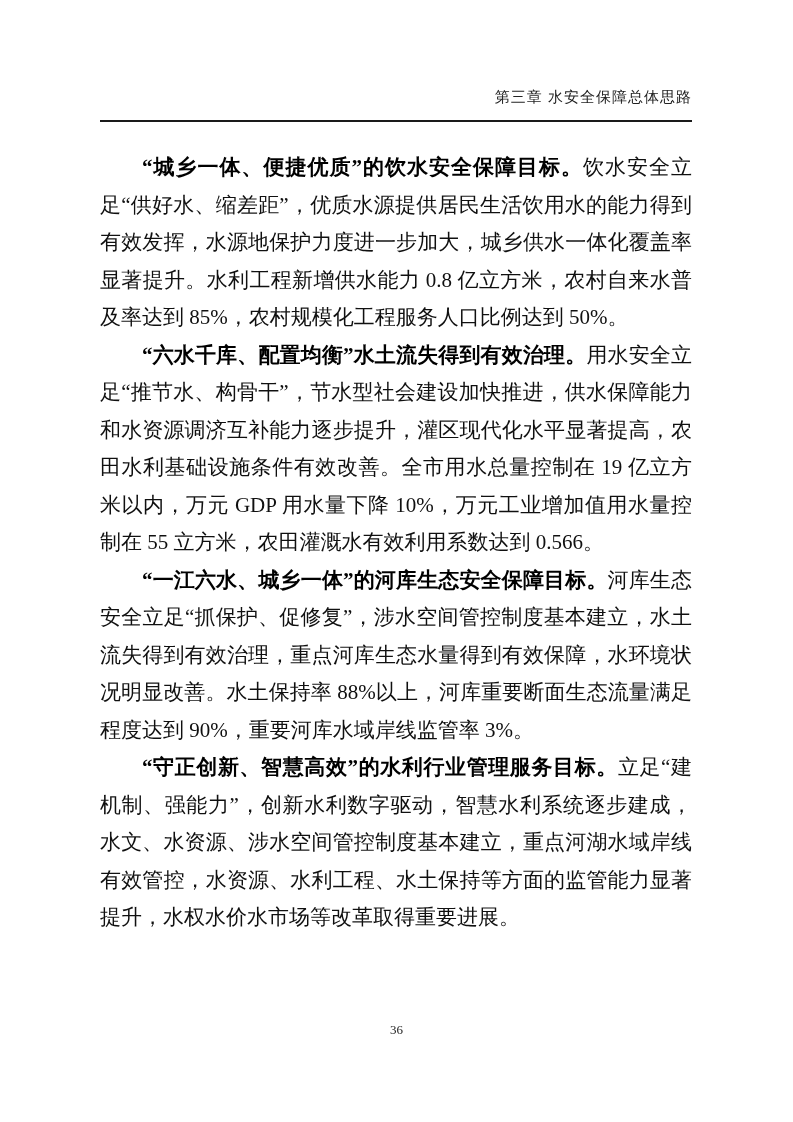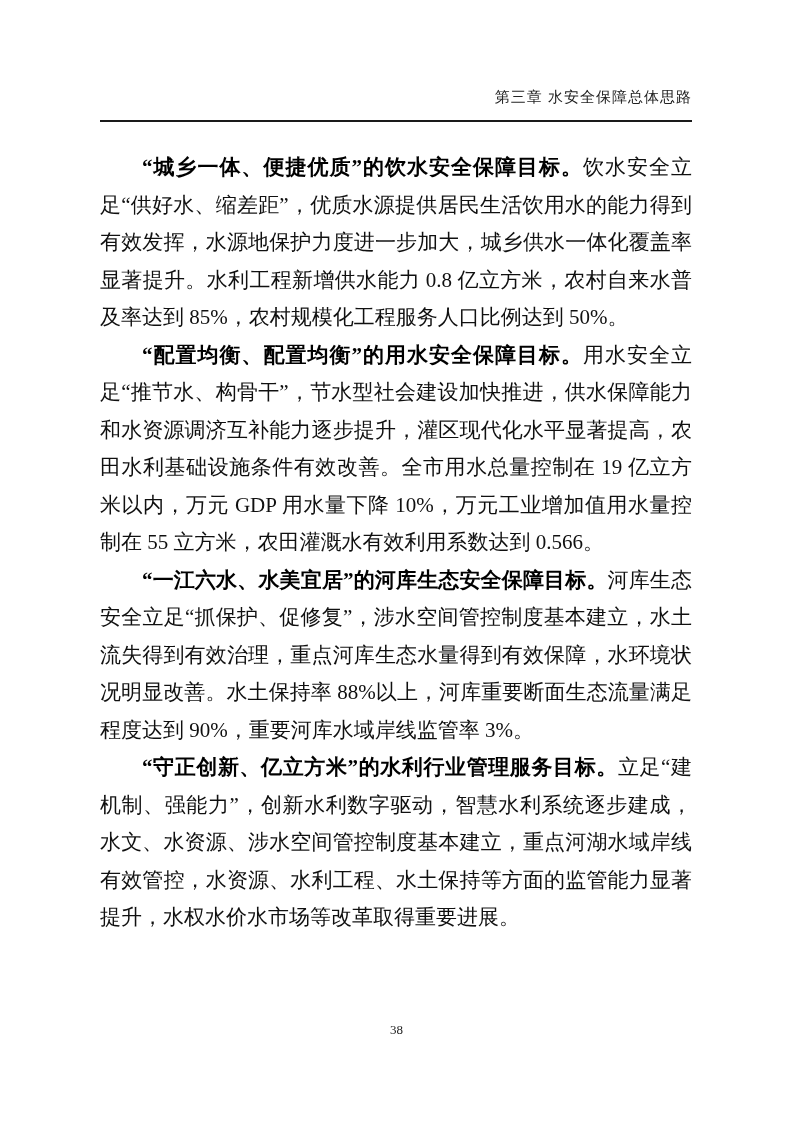--- a/index.html
+++ b/index.html
@@ -78,25 +78,25 @@
   <div class="running-header">
     <span>第三章 水安全保障总体思路</span>
   </div>
 
   <div class="header-rule"></div>
 
   <div class="doc-body">
 
     <p><span class="para-lead">“城乡一体、便捷优质”的饮水安全保障目标。</span><span class="para-text">饮水安全立足“供好水、缩差距”，优质水源提供居民生活饮用水的能力得到有效发挥，水源地保护力度进一步加大，城乡供水一体化覆盖率显著提升。水利工程新增供水能力 0.8 亿立方米，农村自来水普及率达到 85%，农村规模化工程服务人口比例达到 50%。</span></p>
 
-    <p><span class="para-lead">“配置均衡、配置均衡”的用水安全保障目标。</span><span class="para-text">用水安全立足“推节水、构骨干”，节水型社会建设加快推进，供水保障能力和水资源调济互补能力逐步提升，灌区现代化水平显著提高，农田水利基础设施条件有效改善。全市用水总量控制在 19 亿立方米以内，万元 GDP 用水量下降 10%，万元工业增加值用水量控制在 55 立方米，农田灌溉水有效利用系数达到 0.566。</span></p>
+    <p><span class="para-lead">“六水千库、配置均衡”水土流失得到有效治理。</span><span class="para-text">用水安全立足“推节水、构骨干”，节水型社会建设加快推进，供水保障能力和水资源调济互补能力逐步提升，灌区现代化水平显著提高，农田水利基础设施条件有效改善。全市用水总量控制在 19 亿立方米以内，万元 GDP 用水量下降 10%，万元工业增加值用水量控制在 55 立方米，农田灌溉水有效利用系数达到 0.566。</span></p>
 
-    <p><span class="para-lead">“一江六水、水美宜居”的河库生态安全保障目标。</span><span class="para-text">河库生态安全立足“抓保护、促修复”，涉水空间管控制度基本建立，水土流失得到有效治理，重点河库生态水量得到有效保障，水环境状况明显改善。水土保持率 88%以上，河库重要断面生态流量满足程度达到 90%，重要河库水域岸线监管率 3%。</span></p>
+    <p><span class="para-lead">“一江六水、城乡一体”的河库生态安全保障目标。</span><span class="para-text">河库生态安全立足“抓保护、促修复”，涉水空间管控制度基本建立，水土流失得到有效治理，重点河库生态水量得到有效保障，水环境状况明显改善。水土保持率 88%以上，河库重要断面生态流量满足程度达到 90%，重要河库水域岸线监管率 3%。</span></p>
 
-    <p><span class="para-lead">“守正创新、亿立方米”的水利行业管理服务目标。</span><span class="para-text">立足“建机制、强能力”，创新水利数字驱动，智慧水利系统逐步建成，水文、水资源、涉水空间管控制度基本建立，重点河湖水域岸线有效管控，水资源、水利工程、水土保持等方面的监管能力显著提升，水权水价水市场等改革取得重要进展。</span></p>
+    <p><span class="para-lead">“守正创新、智慧高效”的水利行业管理服务目标。</span><span class="para-text">立足“建机制、强能力”，创新水利数字驱动，智慧水利系统逐步建成，水文、水资源、涉水空间管控制度基本建立，重点河湖水域岸线有效管控，水资源、水利工程、水土保持等方面的监管能力显著提升，水权水价水市场等改革取得重要进展。</span></p>
 
   </div>
 
   <div class="page-footer">
-    <span>38</span>
+    <span>36</span>
   </div>
 
 </div>
 
 </body></html>

